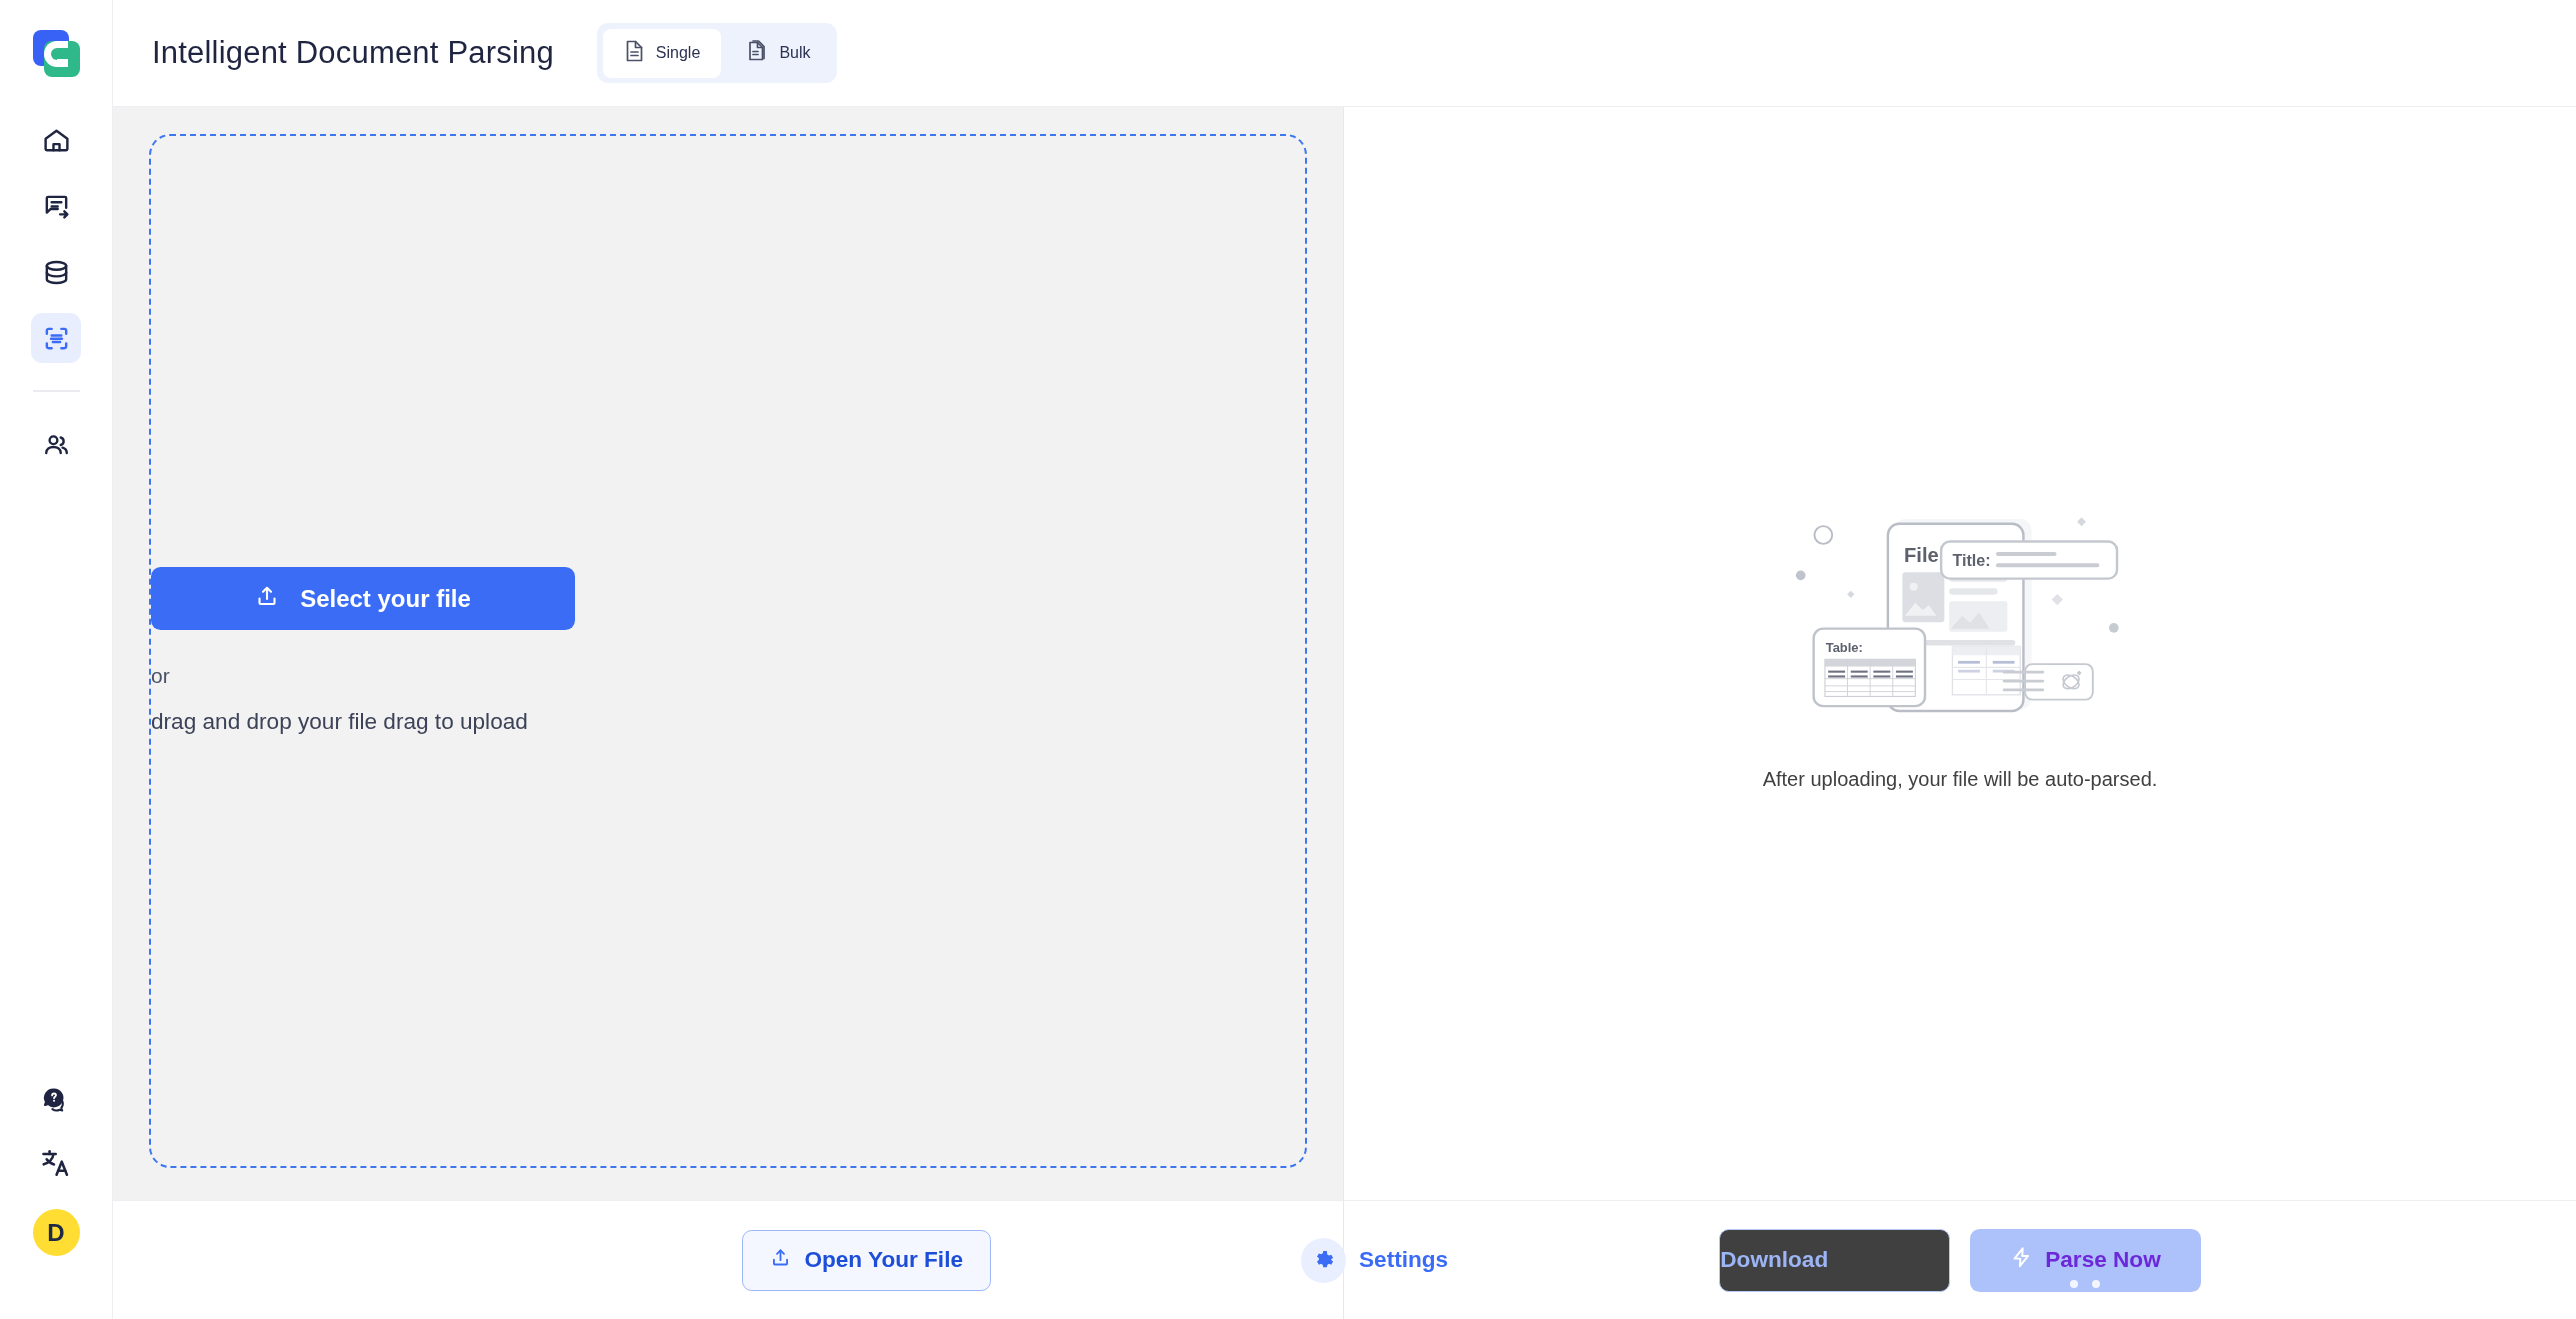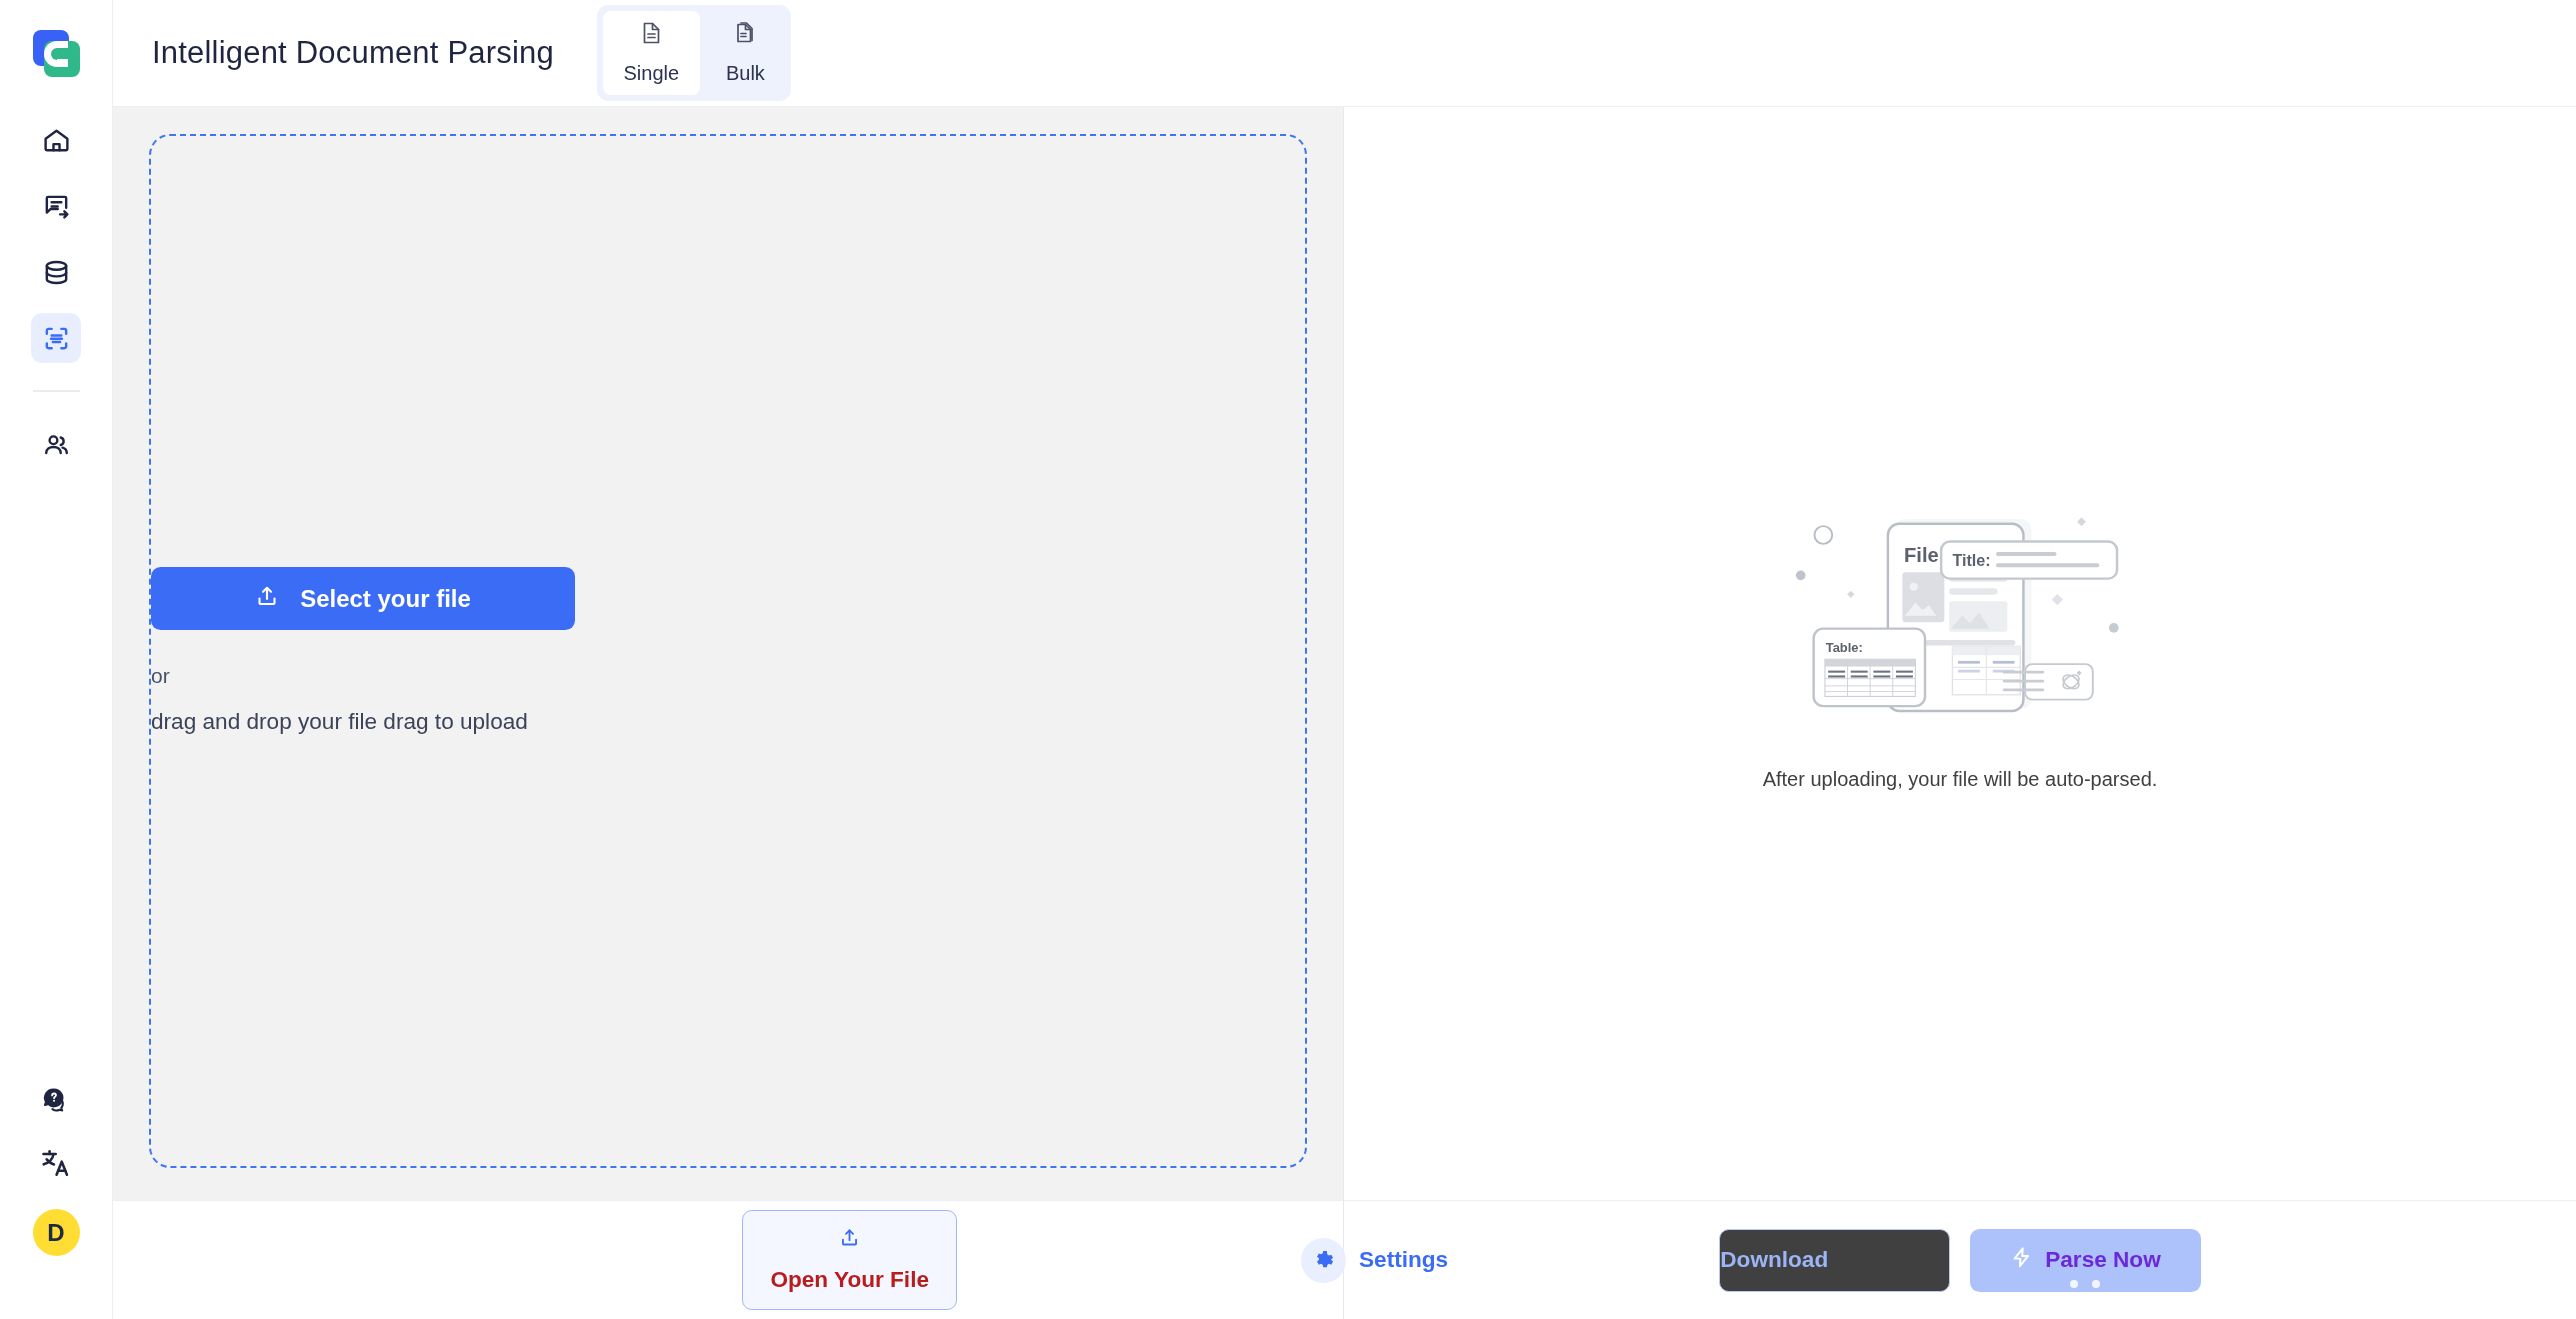--- a/index.html
+++ b/index.html
@@ -77,21 +77,21 @@
   }
   .page-title { font-size: 31px; color: #1f2540; letter-spacing: 0.2px; white-space: nowrap; }
 
   .seg {
     display: flex; align-items: center; gap: 4.8px;
     background: #eef2fd; border-radius: 11.3px; padding: 5.6px;
   }
   .seg-btn {
     display: flex; align-items: center; gap: 11.3px;
     padding: 10.5px 21px; border-radius: 8px;
-    font-size: 20px; color: #2b3252; cursor: pointer; white-space: nowrap; flex-direction: column;
+    font-size: 16px; color: #2b3252; cursor: pointer; white-space: nowrap;
   }
   .seg-btn.active { background: #ffffff; }
 
   .content { flex: 1; display: flex; min-height: 0; }
 
   
   .left-pane {
     width: 1231px; flex: 0 0 1231px;
     background: #f2f2f2;
     border-right: 1.6px solid #e6e8ec;
@@ -115,23 +115,22 @@
   .left-actions {
     height: 119px; flex: 0 0 119px; background: #ffffff;
     border-top: 1.6px solid #eceef1;
     display: flex; align-items: center; position: relative;
   }
   .open-file-btn {
     position: absolute; left: 629px;
     display: flex; align-items: center; gap: 13px;
     padding: 16px 27.4px; border-radius: 9.7px;
     border: 1.6px solid #9cb6f8; background: #f4f7ff;
-    color: #b91c1c; font-size: 22.6px; font-weight: 700; cursor: pointer;
+    color: #1d4ed8; font-size: 22.6px; font-weight: 700; cursor: pointer;
     white-space: nowrap;
-    flex-direction: column;
   }
   .settings-btn {
     position: absolute; left: 1188px;
     display: flex; align-items: center; gap: 13px;
     color: #3b6cf6; font-size: 22.6px; font-weight: 700; cursor: pointer;
   }
   .gear-circle {
     width: 45px; height: 45px; border-radius: 50%;
     background: #e9efff; display: flex; align-items: center; justify-content: center;
   }

